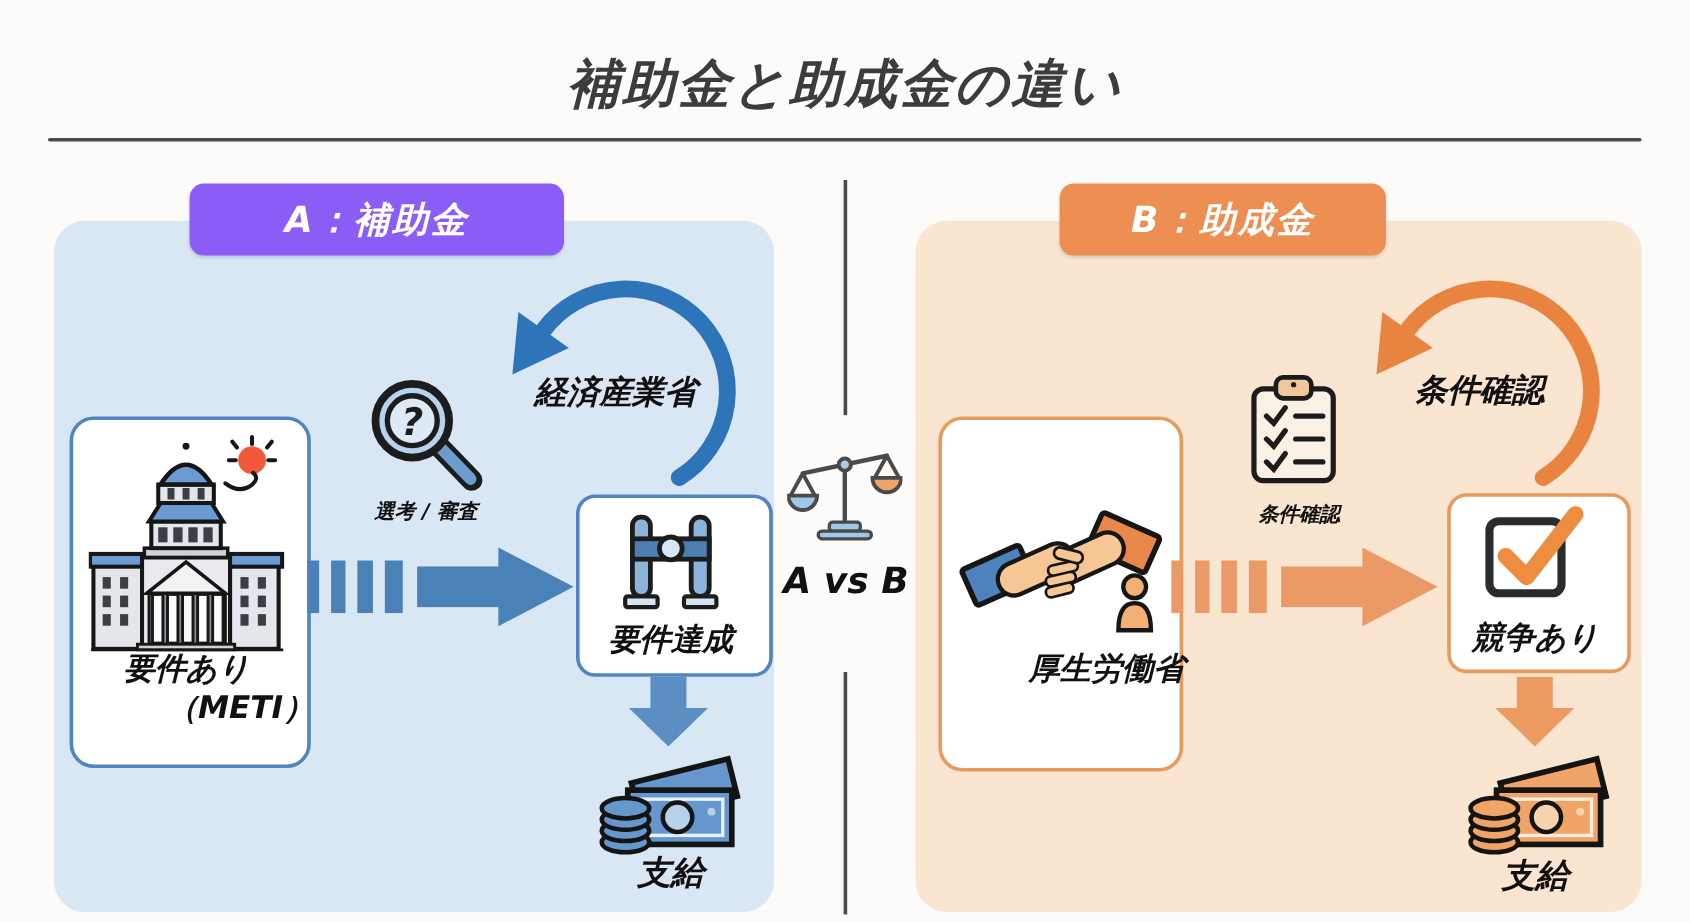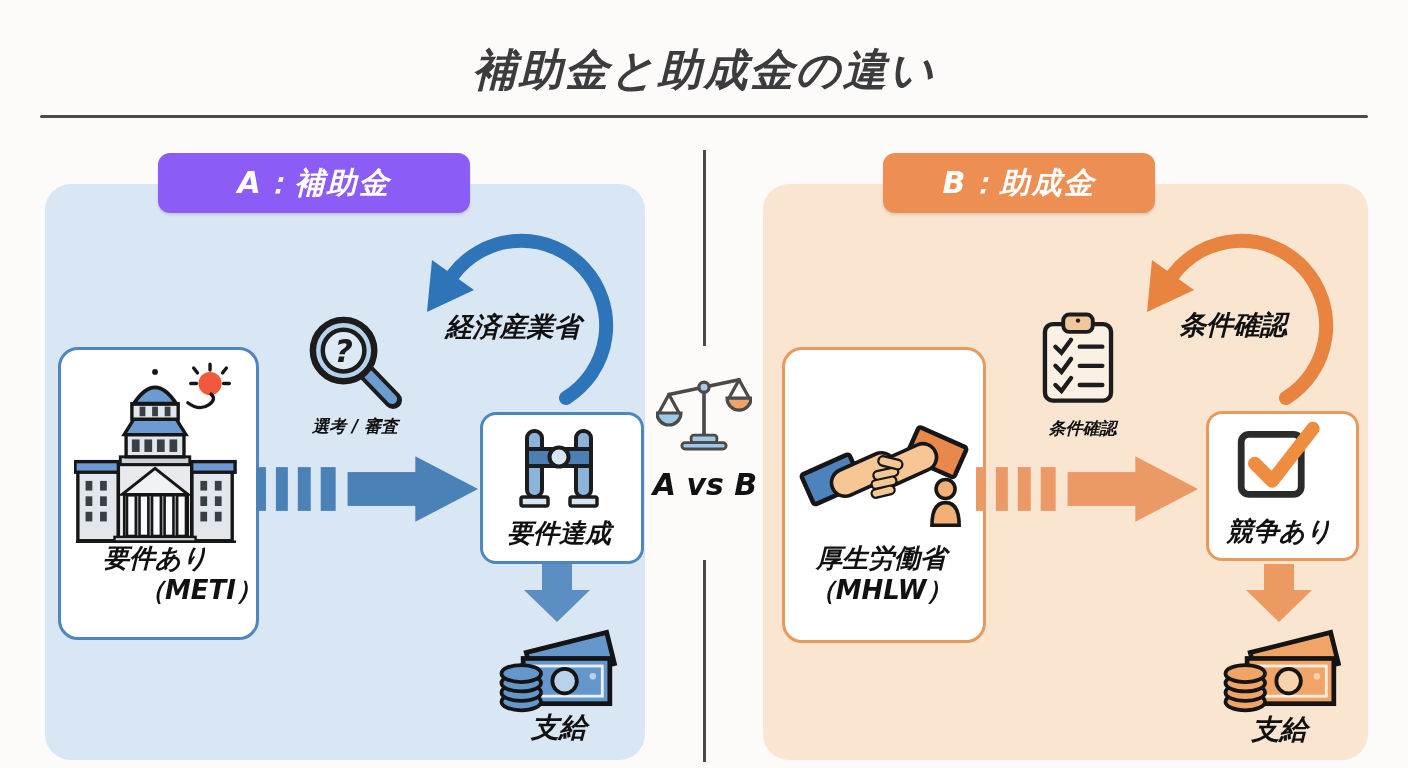--- a/index.html
+++ b/index.html
@@ -231,22 +231,21 @@
         <line x1="88" y1="84" x2="106" y2="80"></line>
         <line x1="86" y1="94" x2="104" y2="90"></line>
         <line x1="86" y1="104" x2="102" y2="100"></line>
       </g>
       <line x1="94" y1="68" x2="110" y2="72" stroke="#161616" stroke-width="13" stroke-linecap="round"></line>
       <line x1="94" y1="68" x2="110" y2="72" stroke="#f6c795" stroke-width="8" stroke-linecap="round"></line>
       <circle cx="163" cy="99" r="10.5" fill="#f2af76" stroke="#161616" stroke-width="4"></circle>
       <path d="M 148 139 Q 148 114 163 114 Q 178 114 178 139 Z" fill="#f2af76" stroke="#161616" stroke-width="4"></path>
     </svg>
   </div>
-  <div class="abs lbl ministry-name" style="left:782px;top:526px;width:198px;">厚生労働省</div>
-  <div class="abs lbl ministry-name" style="left:782px;top:558px;width:198px;">（MHLW）</div>
+  <div class="abs lbl ministry-name" style="left:782px;top:526px;width:198px;padding-left:41px;">厚生労働省</div>
 
   <div class="abs" style="left:1038px;top:288px;">
     <svg width="80" height="106" viewBox="0 0 92 110">
       <rect x="8" y="16" width="76" height="88" rx="9" fill="#faf0e4" stroke="#1c1c1c" stroke-width="5"></rect>
       <rect x="29" y="5" width="34" height="20" rx="7" fill="#f0c69c" stroke="#1c1c1c" stroke-width="4.5"></rect>
       <circle cx="46" cy="12" r="2.5" fill="#1c1c1c"></circle>
       <g stroke="#1c1c1c" stroke-width="5" fill="none" stroke-linecap="round">
         <polyline points="20,42 27,49 38,34"></polyline>
           <line x1="48" y1="42" x2="74" y2="42"></line>
         <polyline points="20,64 27,71 38,56"></polyline>

